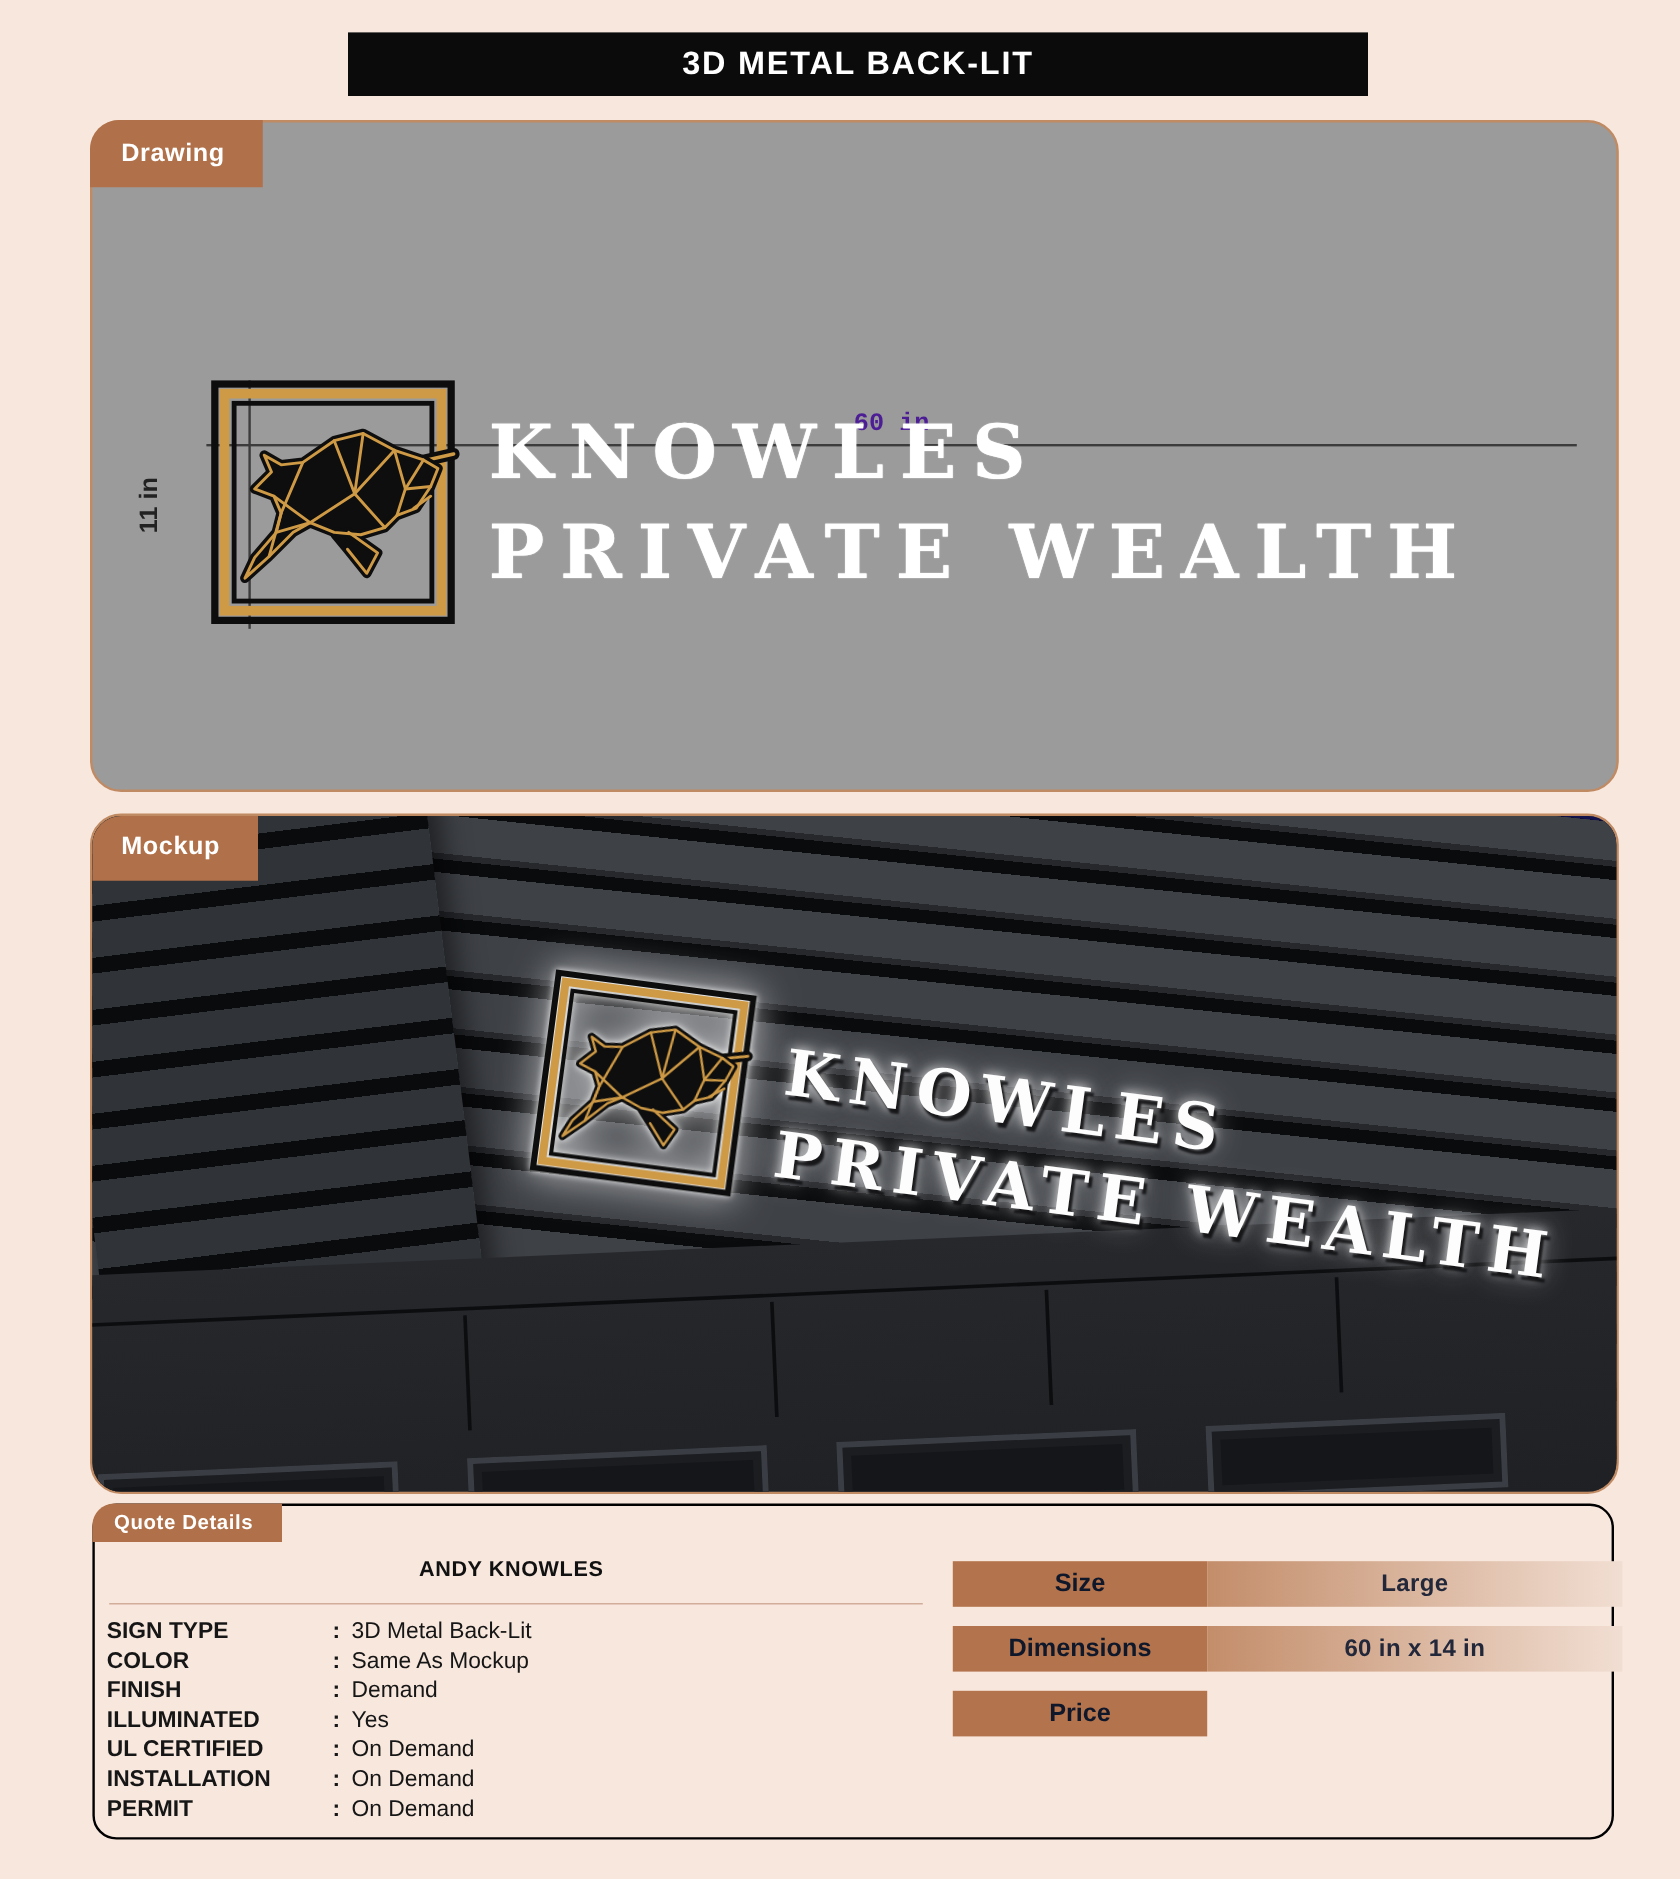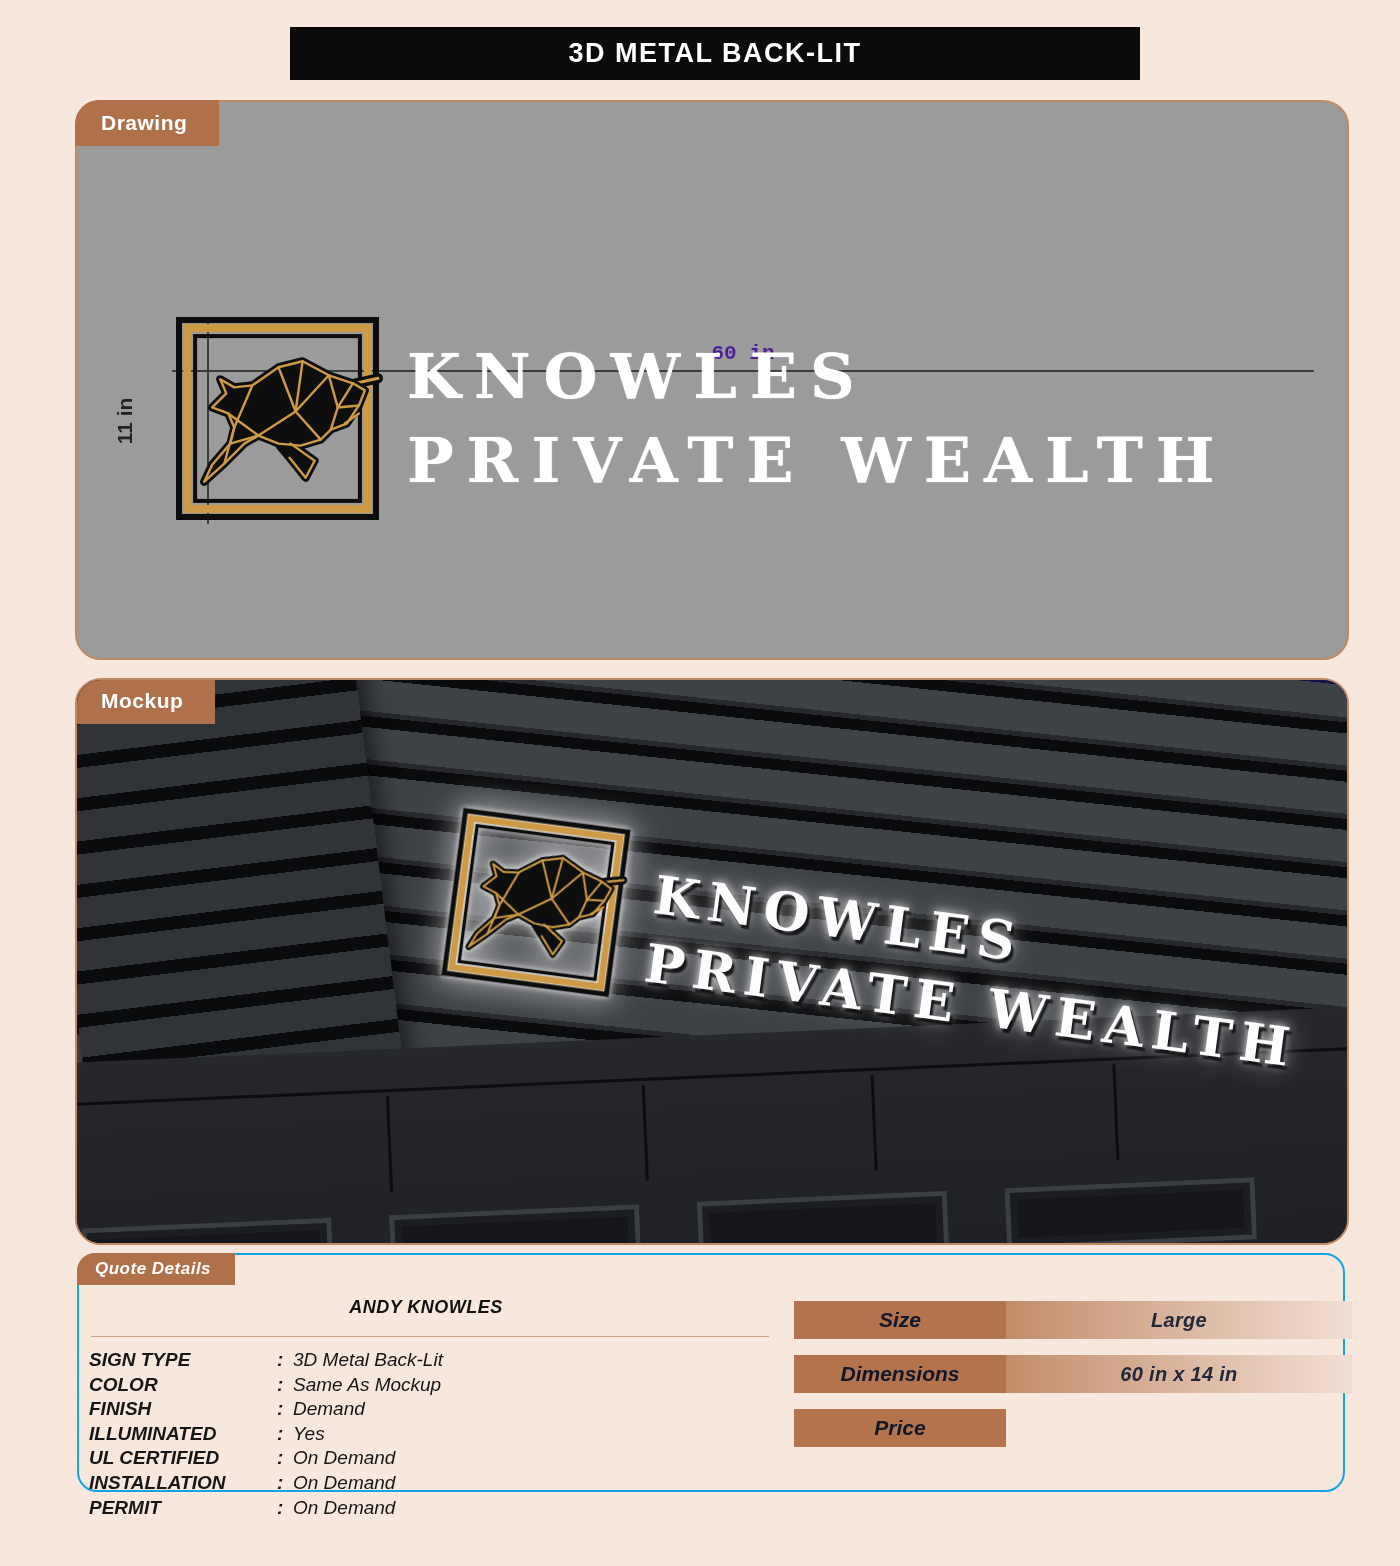--- a/index.html
+++ b/index.html
@@ -25,21 +25,21 @@
     position:absolute; left:63px; width:1274px;
     border-radius:26px; border:2px solid #c08a63;
   }
   .drawing-panel { top:100px; height:560px; background:#9b9b9b; }
   .mockup-panel  { top:678px; height:567px; background:#33363b; overflow:hidden; }
 
   .tab {
     position:absolute; left:-2px; top:-2px; z-index:30;
     background:#b0714a; color:#fff; font-weight:bold;
     display:flex; align-items:center;
-    height:46px; padding:0 32px 0 26px; font-size:21px;
+    height:56px; padding:0 32px 0 26px; font-size:21px;
     border-radius:24px 0 0 0; letter-spacing:.5px;
   }
   .tab.small { height:32px; font-size:17px; padding:0 24px 0 18px; border-radius:18px 0 0 0; }
 
   
   .dim-width {
     position:absolute; left:95px; top:240px; width:1142px; text-align:center;
     color:#4c1d95; font-weight:bold; font-size:21px;font-family:Liberation Mono, monospace;
   }
   .dim-width .h-line { margin-top:5px; border-top:2px solid #3c3c3c; }
@@ -104,22 +104,22 @@
     margin-top:28px;
     font-family:"DejaVu Serif", serif; font-weight:bold; color:#fdfdfd;
     font-size:53px; letter-spacing:8px; line-height:1.3; white-space:nowrap;
     text-shadow:3px 4px 2px rgba(12,12,14,.9),
                 0 0 10px rgba(255,255,255,.85),
                 0 0 26px rgba(255,255,255,.55);
   }
 
   
   .quote-panel {
-    position:absolute; left:65px; top:1253px; width:1268px; height:239px;
-    border:2px solid #0ea5e9; border-radius:20px;font-style:italic;
+    position:absolute; left:65px; top:1253px; width:1268px; height:280px;
+    border:2px solid #000000; border-radius:20px;
   }
   .customer {
     position:absolute; left:2px; top:42px; width:690px; text-align:center;
     font-size:18px; font-weight:bold; color:#111; letter-spacing:.5px;
   }
   .name-rule { position:absolute; left:12px; top:81px; width:678px; height:1px; background:#c9a089; }
   .specs { position:absolute; left:10px; top:93px; font-size:19px; color:#161616; }
   .spec-row { display:grid; grid-template-columns:188px 16px auto; line-height:24.6px; }
   .spec-label { font-weight:bold; }
   .spec-colon { font-weight:bold; }

